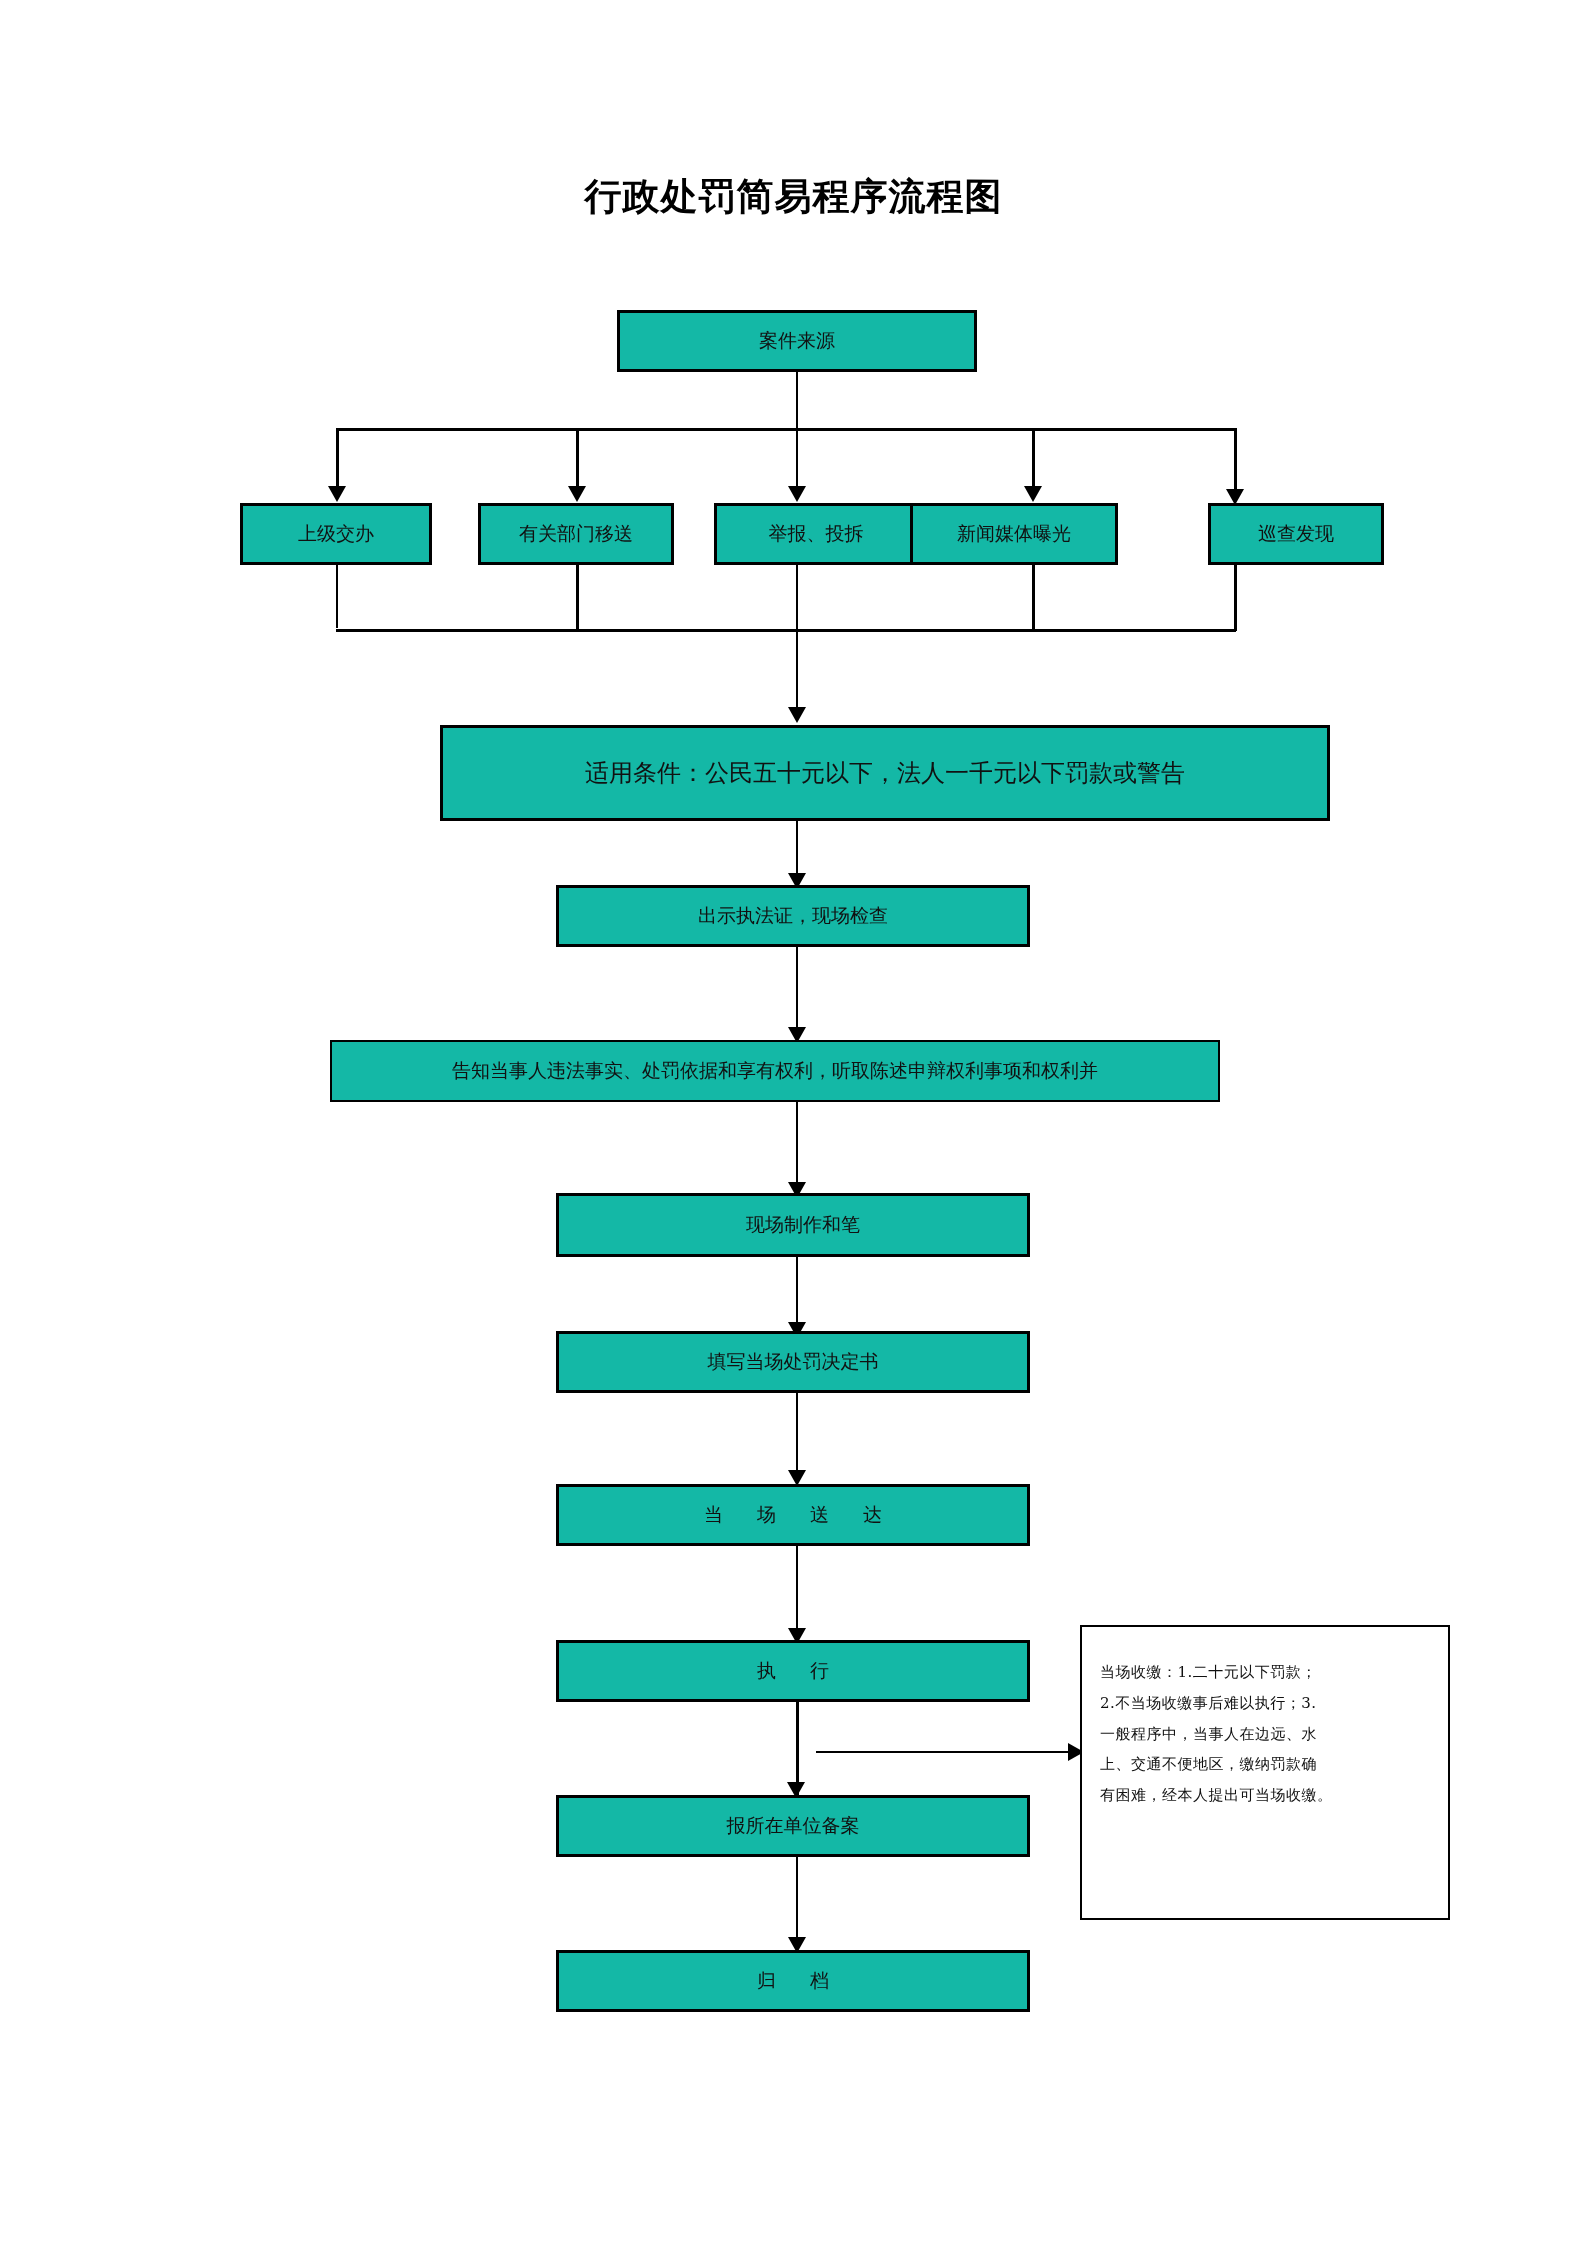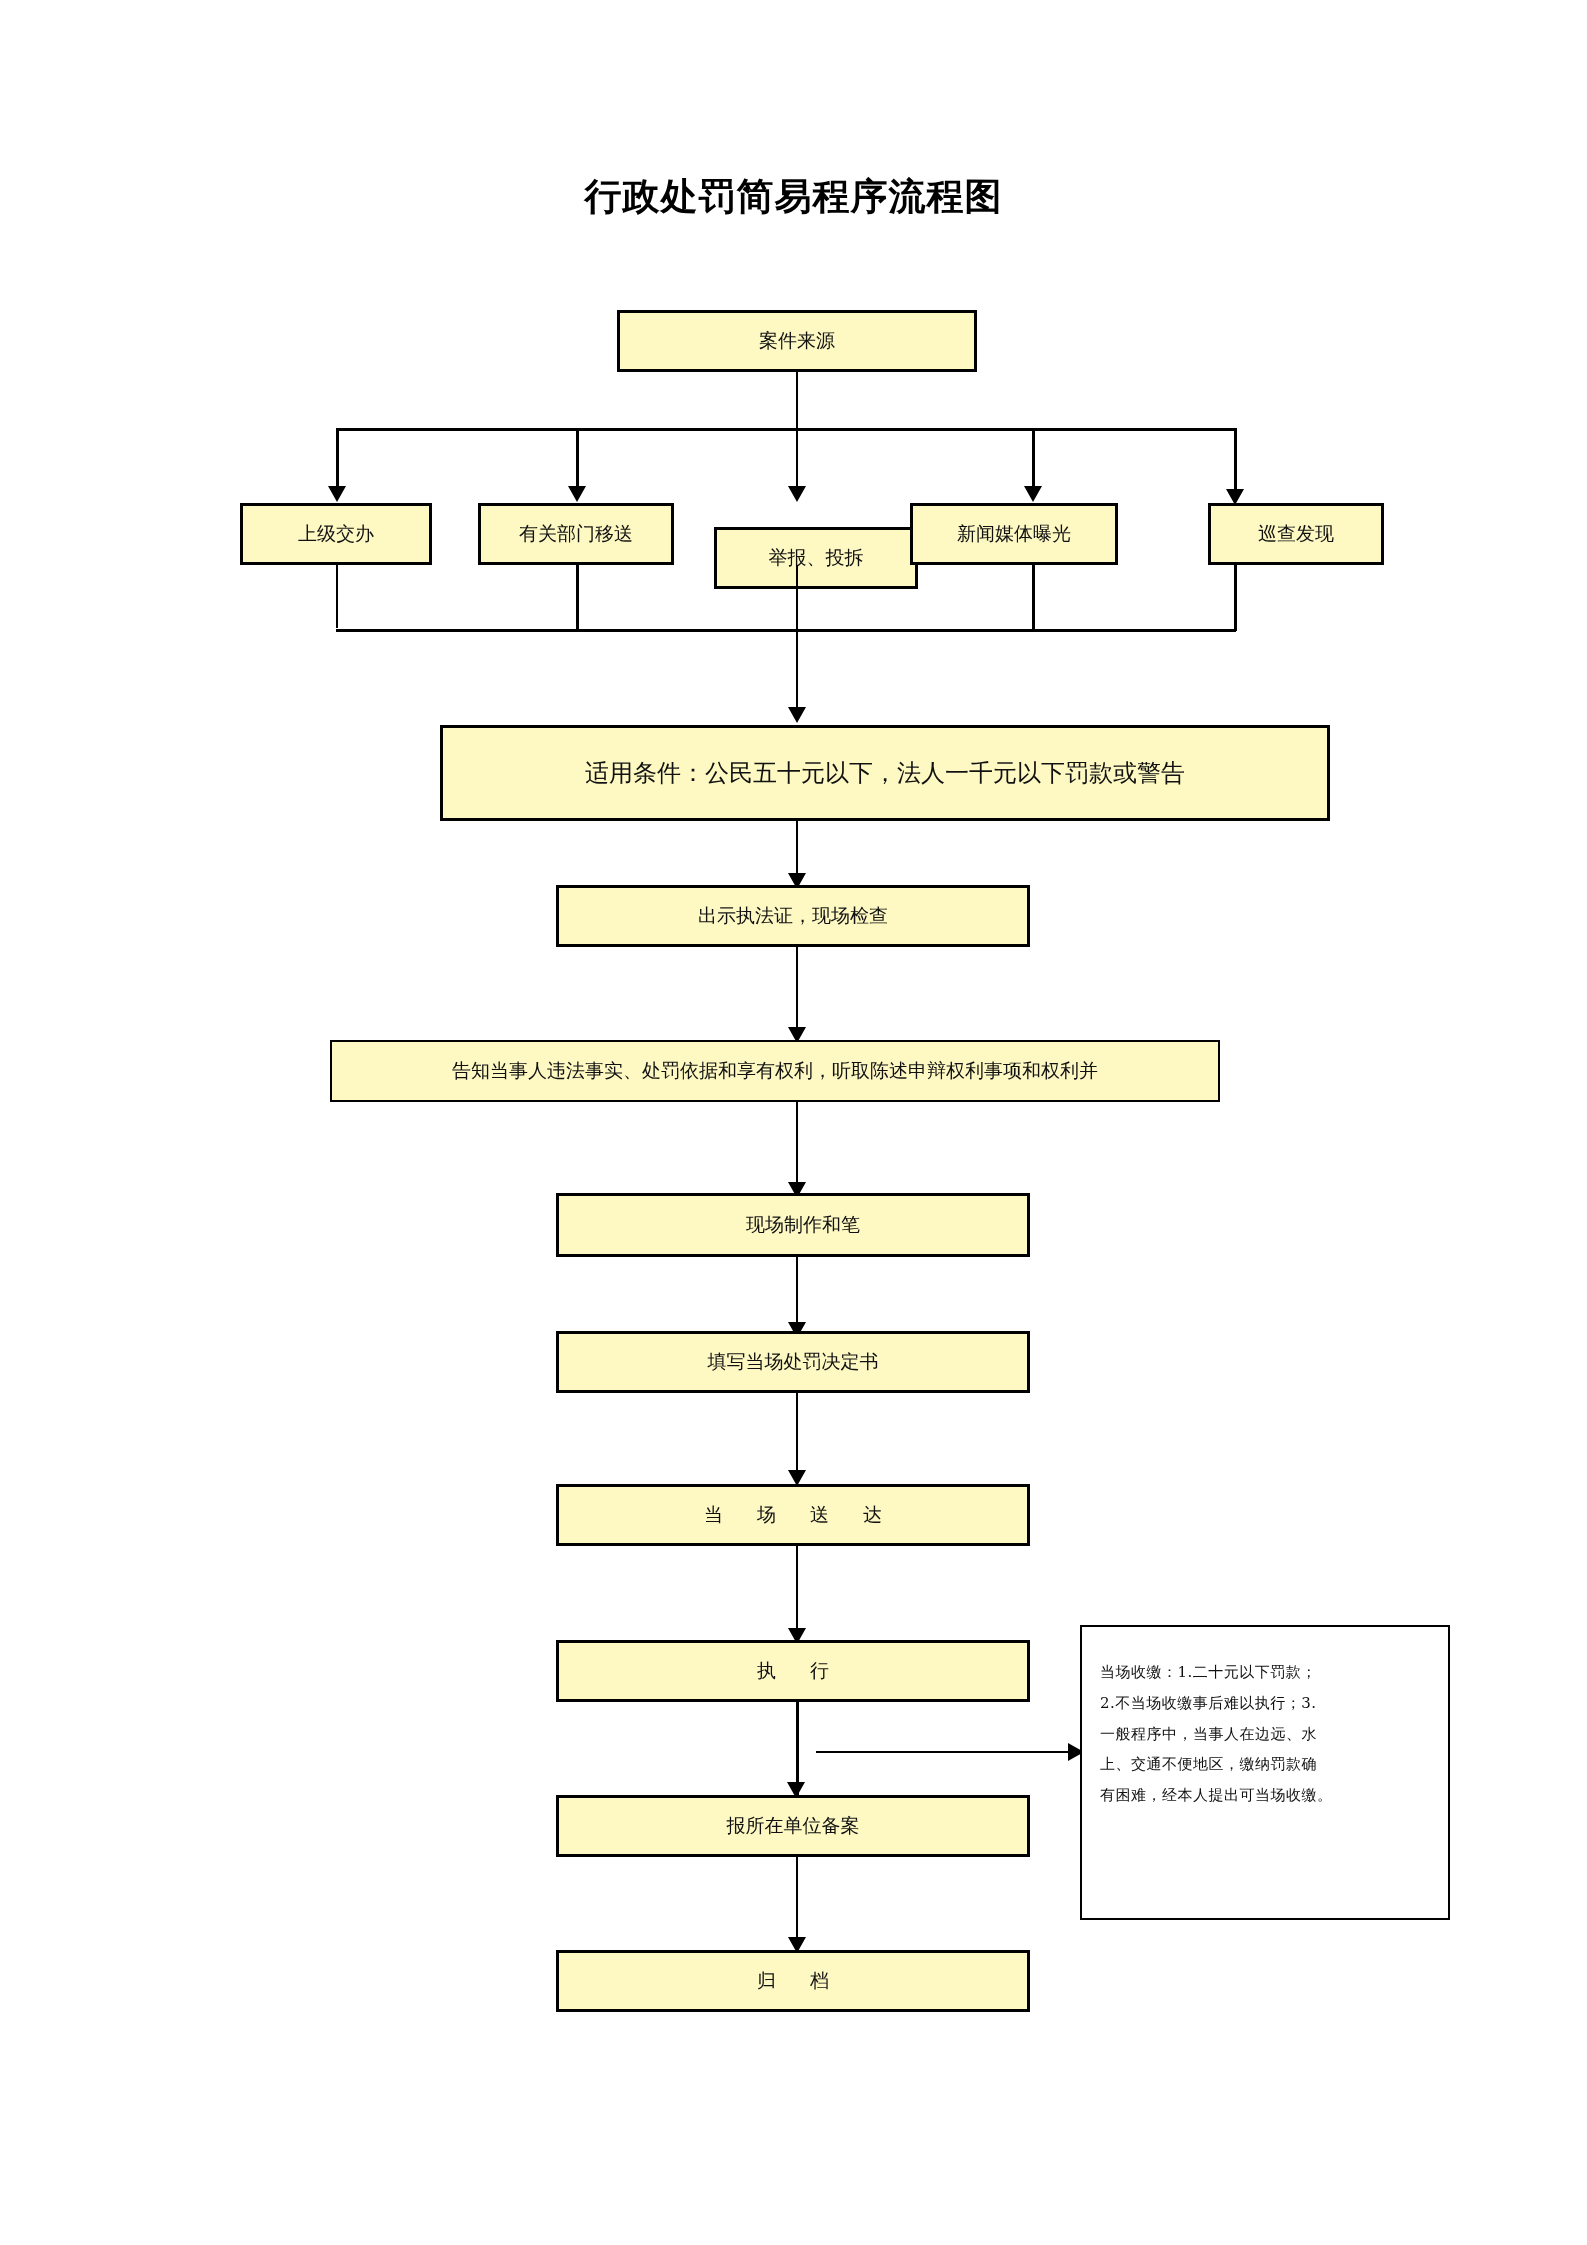--- a/index.html
+++ b/index.html
@@ -28,21 +28,21 @@
     font-size: 37px;
     font-weight: 700;
     letter-spacing: 1px;
     line-height: 1.2;
     font-family: "DejaVu Sans", "Liberation Sans", sans-serif;
   }
   .box {
     position: absolute;
     box-sizing: border-box;
     border: 3px solid #000000;
-    background: #fef9c3;
+    background: #14b8a6;
     display: flex;
     align-items: center;
     justify-content: center;
     text-align: center;
     font-size: 19px;
     line-height: 1.45;
     font-family: "DejaVu Serif", "Liberation Serif", serif;
     color: #111111;
   }
   .box.thin { border-width: 2px; }
@@ -120,21 +120,21 @@
 
   <div class="vline thick" style="left:1234px; top:428px; height:63px;"></div>
   <div class="arrow-down" style="left:1226px; top:489px;"></div>
 
   <div class="box" style="left:240px; top:503px; width:192px; height:62px;">
     <span class="txt">上级交办</span>
   </div>
   <div class="box" style="left:478px; top:503px; width:196px; height:62px;">
     <span class="txt">有关部门移送</span>
   </div>
-  <div class="box" style="left:714px; top:503px; width:204px; height:62px;margin-top:24px;">
+  <div class="box" style="left:714px; top:503px; width:204px; height:62px;">
     <span class="txt">举报、投拆</span>
   </div>
   <div class="box" style="left:910px; top:503px; width:208px; height:62px;">
     <span class="txt">新闻媒体曝光</span>
   </div>
   <div class="box" style="left:1208px; top:503px; width:176px; height:62px;">
     <span class="txt">巡查发现</span>
   </div>
 
   <div class="vline" style="left:336px; top:565px; height:63px;"></div>

